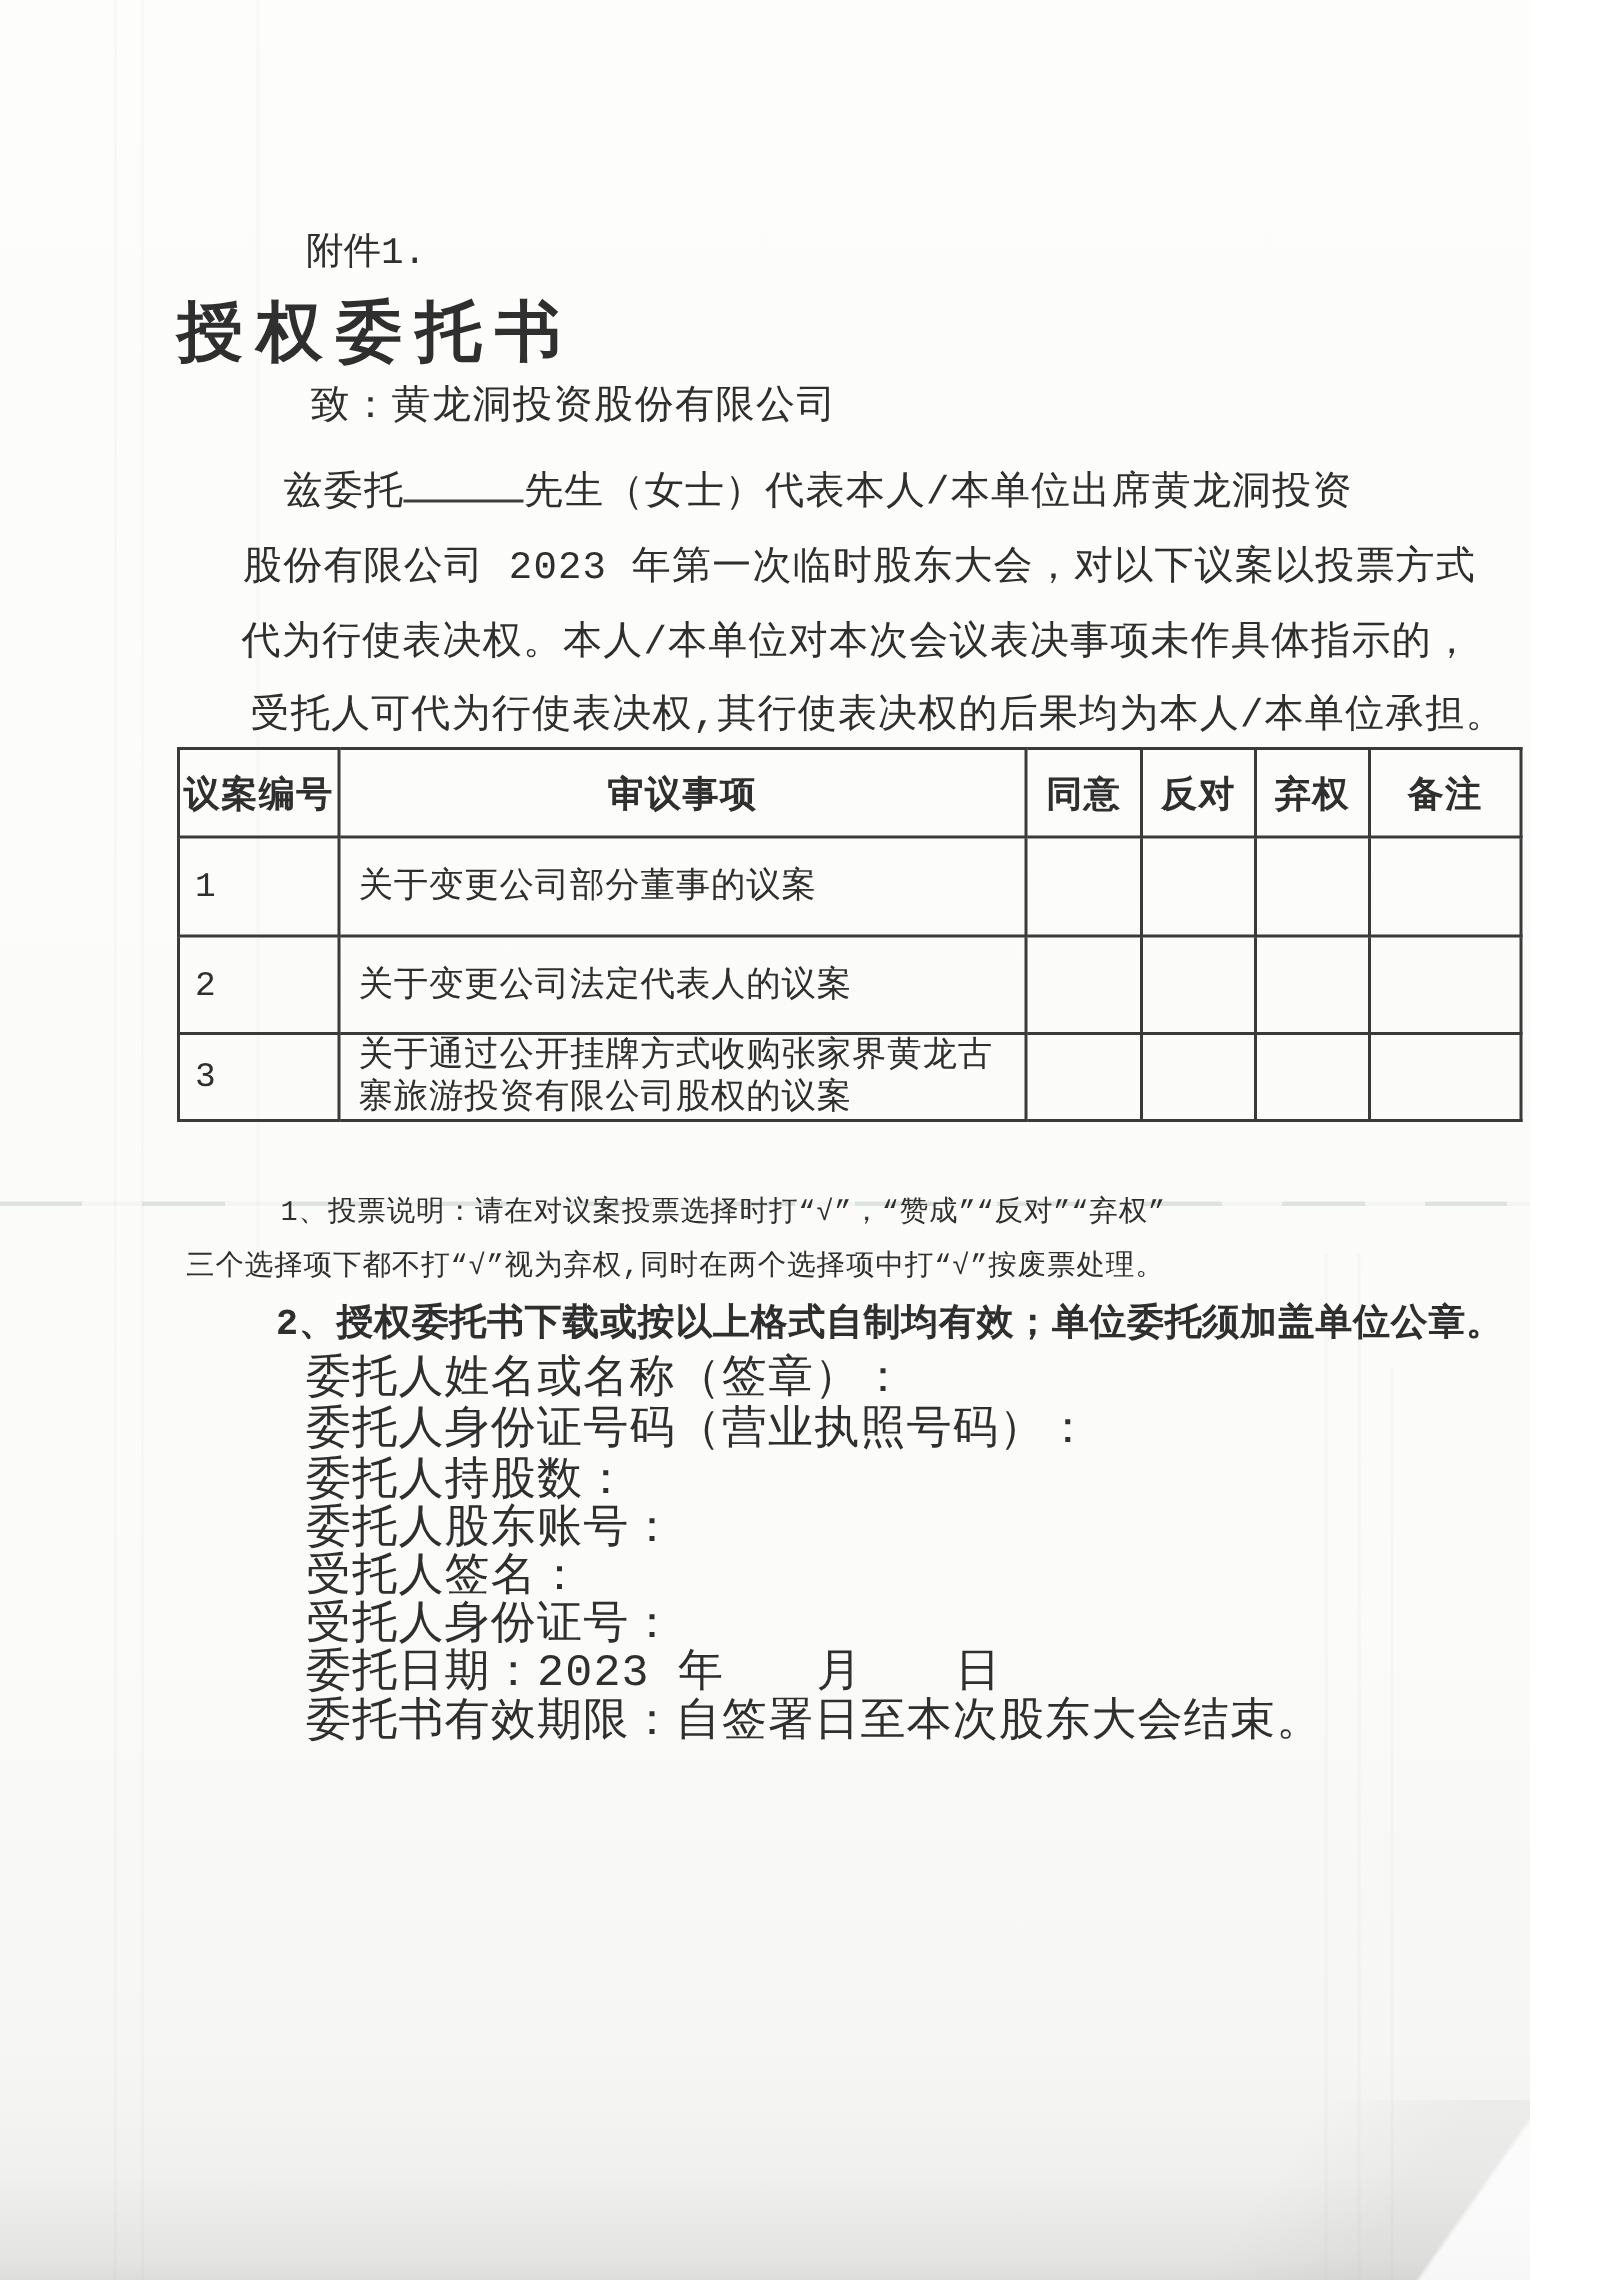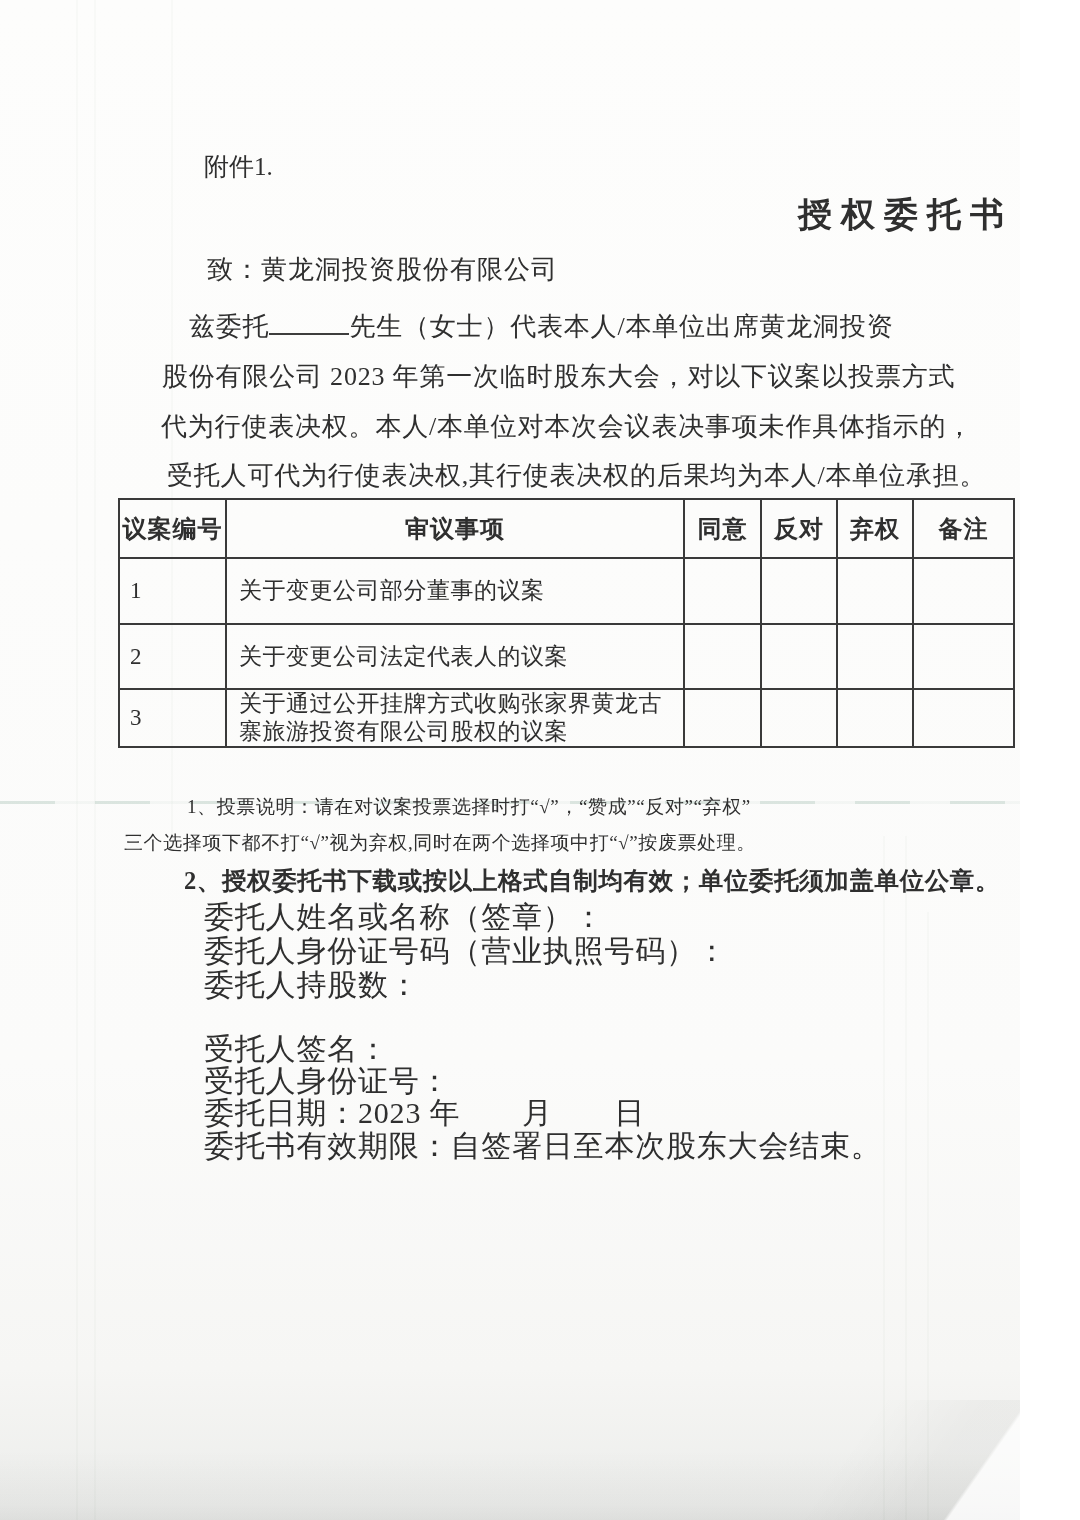--- a/index.html
+++ b/index.html
@@ -8,20 +8,21 @@
     font-family: "Liberation Serif", "DejaVu Serif", serif;
     color: #2f2f2f;
   }
   .page {
     position: relative;
     width: 1020px;
     height: 1520px;
     overflow: hidden;
     background:
       linear-gradient(180deg, #fdfdfc 0%, #fbfbfa 70%, #f6f6f4 90%, #ecedeb 99%, #e7e8e6 100%);
+    font-family: Liberation Mono, monospace;
   }
   
   .streak {
     position: absolute;
     top: 0;
     width: 2px;
     height: 100%;
     background: rgba(60, 70, 60, 0.022);
     pointer-events: none;
   }
@@ -56,22 +57,22 @@
     width: 100%; height: 70px;
     background: linear-gradient(180deg, transparent, rgba(40,40,40,0.05));
     pointer-events: none;
   }
 
   .abs { position: absolute; white-space: pre; }
 
   .attachment { left: 204px; top: 150px; font-size: 25px; }
   .doc-title {
     left: 118px; top: 192px; width: 895px;
-    text-align: right;
-    font-size: 34px; font-weight: bold;
+    text-align: left;
+    font-size: 44px; font-weight: bold;
     letter-spacing: 9px;
     white-space: pre;
   }
   .to-line { left: 207px; top: 252px; font-size: 26px; letter-spacing: 1px; text-align: right; }
 
   .para { font-size: 26px; letter-spacing: 0.8px; }
   .p1 { left: 189px; top: 309px; }
   .p2 { left: 162px; top: 359px; }
   .p3 { left: 161px; top: 409px; }
   .p4 { left: 167px; top: 458px; }
@@ -197,20 +198,21 @@
   </tbody>
     </table>
 
   <div class="abs note n1a">1、投票说明：请在对议案投票选择时打“√”，“赞成”“反对”“弃权”</div>
   <div class="abs note n1b">三个选择项下都不打“√”视为弃权,同时在两个选择项中打“√”按废票处理。</div>
   <div class="abs note n2">2、授权委托书下载或按以上格式自制均有效；单位委托须加盖单位公章。</div>
 
   <div class="abs field f0">委托人姓名或名称（签章）：</div>
   <div class="abs field f1">委托人身份证号码（营业执照号码）：</div>
   <div class="abs field f2">委托人持股数：</div>
+  <div class="abs field f3">委托人股东账号：</div>
   <div class="abs field f4">受托人签名：</div>
   <div class="abs field f5">受托人身份证号：</div>
   <div class="abs field f6">委托日期：2023 年　　月　　日</div>
   <div class="abs field f7">委托书有效期限：自签署日至本次股东大会结束。</div>
 
   <div class="bottom-shade"></div>
   <div class="corner-shade"></div>
 </div>
 
 </body></html>

